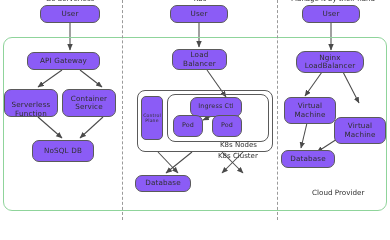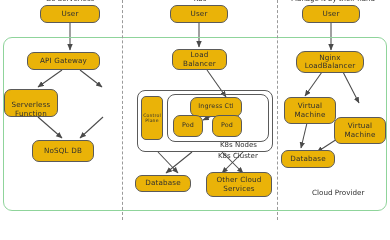--- a/index.html
+++ b/index.html
@@ -21,21 +21,21 @@
   svg#canvas {
     position: absolute;
     left: 0; top: 0;
     width: 390px; height: 220px;
   }
   .nodebox {
     position: absolute;
     box-sizing: border-box;
     border: 1.1px solid #5a5a5a;
     border-radius: 7px;
-    background: #eab308;
+    background: #8b5cf6;
     display: flex;
     align-items: center;
     justify-content: center;
     text-align: center;
     line-height: 1.12;
     font-size: 7.2px;
     letter-spacing: 0.15px;
     color: #2f2f2f;
     padding: 1px 2px;
     z-index: 5;
@@ -137,20 +137,24 @@
 
   <div class="nodebox" style="left:27px; top:52px; width:73px; height:18px;">
     <span>API Gateway</span>
   </div>
 
   <div class="nodebox" style="left:4px; top:89px; width:54px; height:28px; white-space:pre-line;">
     <span style="white-space:pre-line;margin-top:13px;">Serverless
 Function</span>
   </div>
 
+  <div class="nodebox" style="left:62px; top:89px; width:54px; height:28px; white-space:pre-line;">
+    <span style="white-space:pre-line;">Container
+Service</span>
+  </div>
 
   <div class="nodebox" style="left:32px; top:140px; width:62px; height:22px;">
     <span>NoSQL DB</span>
   </div>
 
   <div class="nodebox" style="left:170px; top:5px; width:58px; height:18px;">
     <span>User</span>
   </div>
 
   <div class="nodebox" style="left:172px; top:49px; width:55px; height:21px; white-space:pre-line;">
@@ -180,24 +184,20 @@
   </div>
 
   <div class="grouplabel" style="left:220px; top:141px;">K8s Nodes</div>
 
   <div class="grouplabel" style="left:218px; top:152px;text-align:right;">K8s Cluster</div>
 
   <div class="nodebox" style="left:135px; top:175px; width:56px; height:17px;">
     <span>Database</span>
   </div>
 
-  <div class="nodebox" style="left:206px; top:172px; width:66px; height:25px; white-space:pre-line;">
-    <span style="white-space:pre-line;">Other Cloud
-Services</span>
-  </div>
 
   <div class="nodebox" style="left:302px; top:5px; width:58px; height:18px;">
     <span>User</span>
   </div>
 
   <div class="nodebox" style="left:296px; top:51px; width:68px; height:22px; white-space:pre-line;border-radius:9px;">
     <span style="white-space:pre-line;">Nginx
 LoadBalancer</span>
   </div>
 

